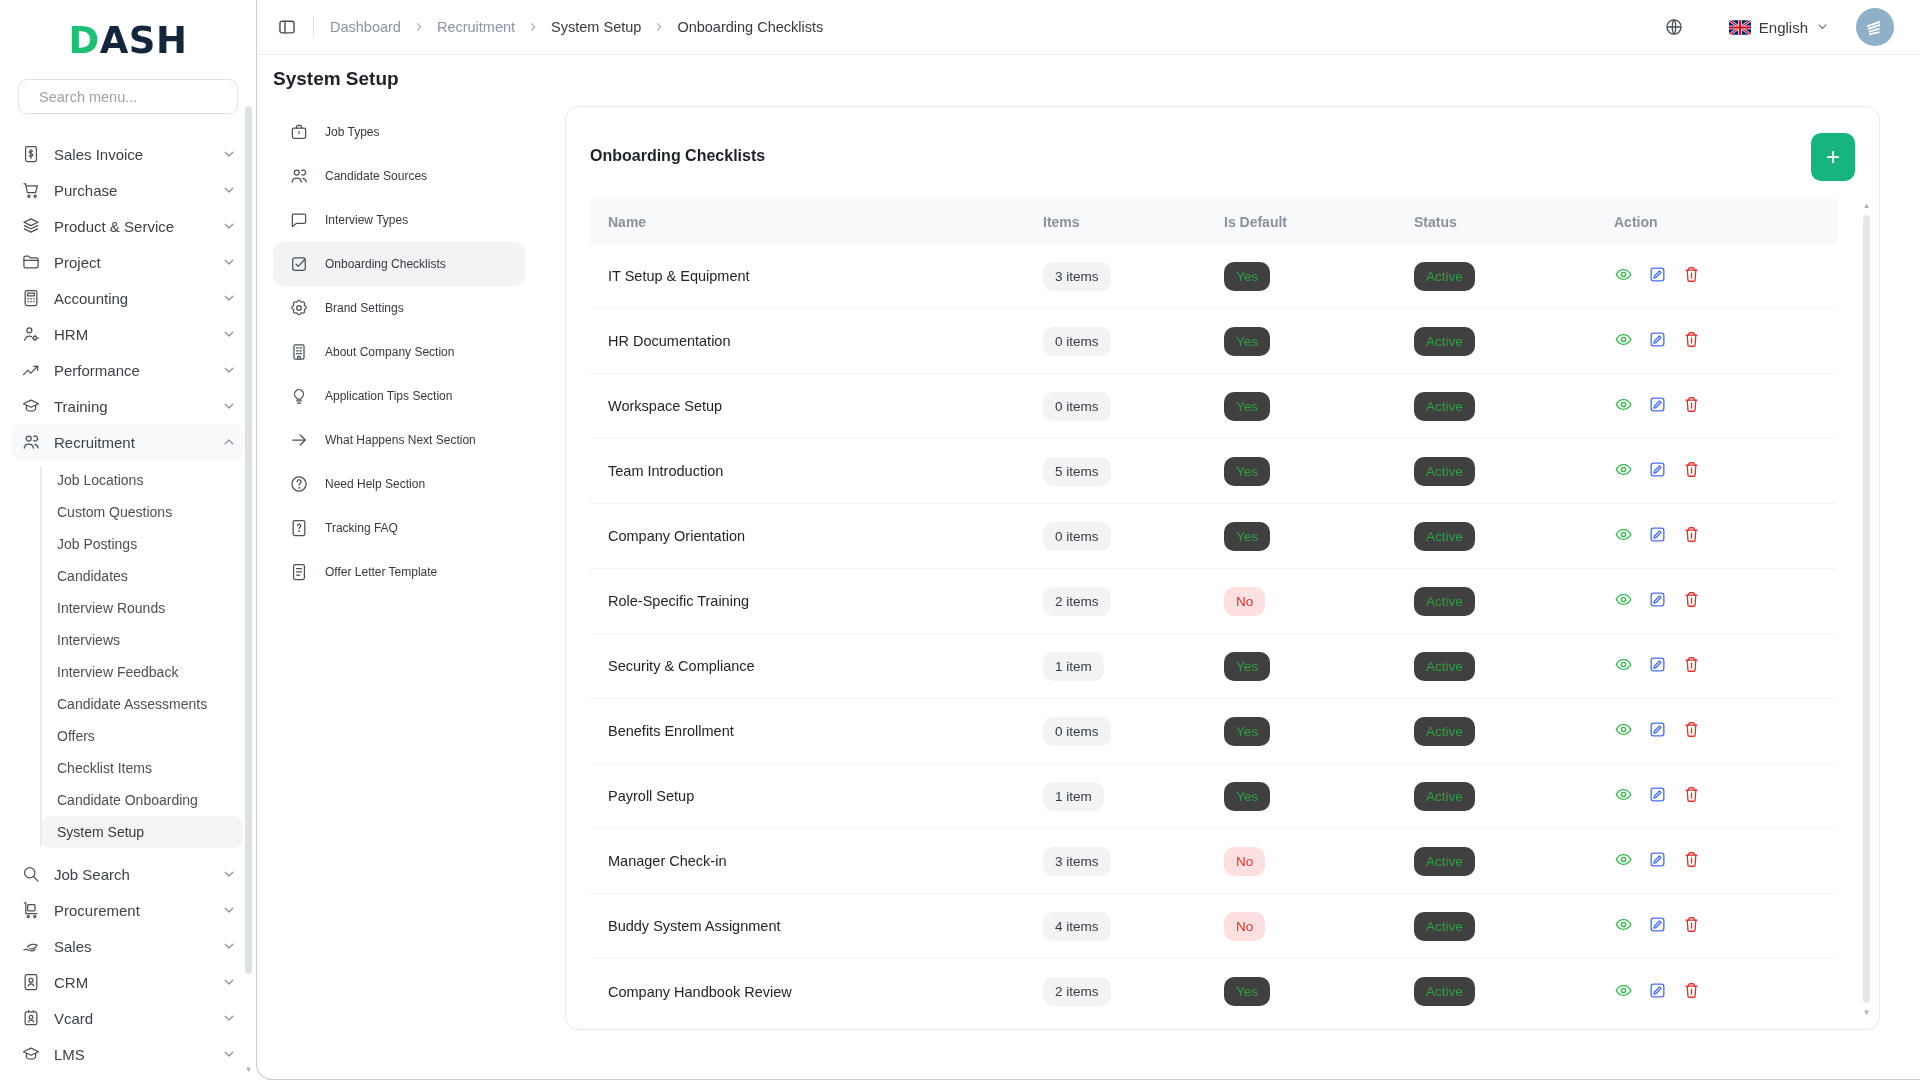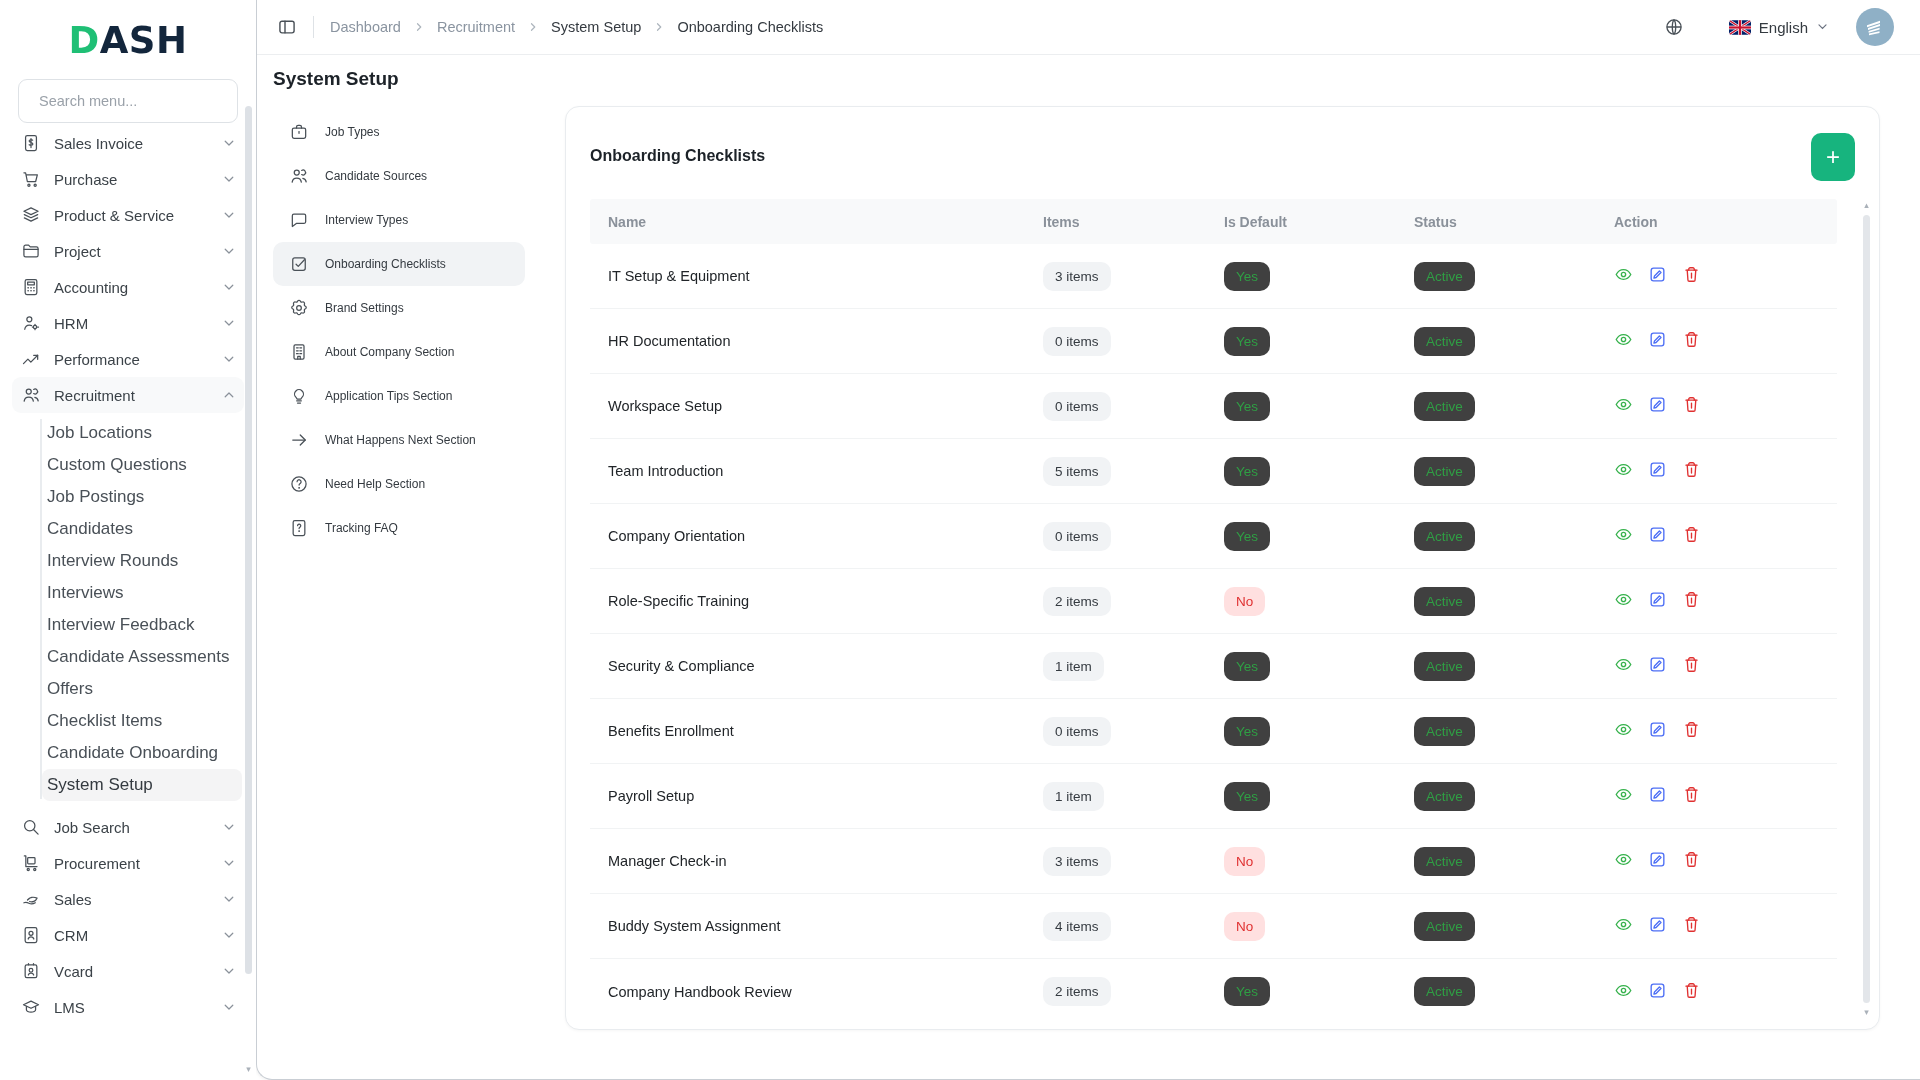--- a/index.html
+++ b/index.html
@@ -5,34 +5,34 @@
   * { box-sizing: border-box; margin: 0; padding: 0; }
   html,body { width:1920px; height:1080px; overflow:hidden; }
   body { font-family:"Liberation Sans", sans-serif; background:#fff; color:#212529; }
   .app { display:flex; width:1920px; height:1080px; }
 
   
   .sidebar { width:256px; flex-shrink:0; position:relative; background:#fff; padding-top:14px; }
   .logo { text-align:center; font-size:37px; font-weight:800; letter-spacing:.5px; line-height:1; margin:8px 0 20px 0; font-family:"DejaVu Sans", sans-serif; }
   .logo .d { color:#1fbf75; }
   .logo .rest { color:#13263c; }
-  .search-box { margin:0 18px 0 18px; height:44px; border:1px solid #dee2e6; border-radius:9px; display:flex; align-items:center; gap:9px; padding:0 11px; background:#fff; }
+  .search-box { margin:0 18px 20px 18px; height:35px; border:1px solid #dee2e6; border-radius:9px; display:flex; align-items:center; gap:9px; padding:0 11px; background:#fff; }
   .search-box svg { width:16px; height:16px; stroke:#868e96; }
   .search-box input { border:none; outline:none; flex:1; font-size:14.5px; color:#495057; font-family:inherit; background:transparent; }
   .search-box input::placeholder { color:#9aa1a9; }
   .nav { padding:2px 12px 0 12px; }
   .nav-item { display:flex; align-items:center; gap:13px; height:36px; padding:0 8px 0 9px; border-radius:9px; font-size:15px; color:#3b4248; cursor:pointer; }
   .nav-item.open { background:#f8f9fa; }
   .nicon { width:20px; height:20px; flex-shrink:0; display:flex; align-items:center; justify-content:center; color:#495057; }
   .nicon svg { width:20px; height:20px; }
   .chev { margin-left:auto; color:#8a919a; display:flex; }
   .chev svg { width:14px; height:14px; }
   .submenu { position:relative; padding:4px 0 8px 0; }
   .submenu:before { content:""; position:absolute; left:28px; top:6px; bottom:10px; width:1.5px; background:#e9ecef; }
-  .sub-item { height:32px; display:flex; align-items:center; margin:0 2px 0 30px; padding-left:5px; font-size:17px; color:#495057; border-radius:8px; cursor:pointer; }
+  .sub-item { height:32px; display:flex; align-items:center; margin:0 2px 0 30px; padding-left:15px; font-size:14px; color:#495057; border-radius:8px; cursor:pointer; }
   .sub-item.active { background:#f4f4f5; color:#343a40; }
   .sb-scrollbar { position:absolute; right:3px; top:92px; bottom:6px; width:9px; }
   .sb-thumb { position:absolute; top:14px; left:1px; width:7px; height:868px; background:#dde1e6; border-radius:4px; }
   .sb-arrow { position:absolute; left:0; width:9px; text-align:center; font-size:9px; color:#aab1b9; line-height:9px; }
   .sb-arrow.down { bottom:0; }
 
   
   .main { flex:1; border-left:1px solid #c9ced4; border-bottom:1px solid #c9ced4; border-bottom-left-radius:16px; display:flex; flex-direction:column; background:#fff; box-shadow:-1px 1px 3px rgba(0,0,0,.05); }
   .topbar { height:55px; display:flex; align-items:center; padding:0 26px 0 20px; border-bottom:1px solid #eceef0; }
   .icon-btn { display:flex; align-items:center; justify-content:center; color:#495057; cursor:pointer; background:none; border:none; }
@@ -192,20 +192,34 @@
               <path d="M15.2 7.5H20v4.8"></path>
             </svg>
           </span>
           <span>Performance</span>
           <span class="chev">
             <svg viewBox="0 0 24 24" fill="none" stroke="currentColor" stroke-width="2.1" stroke-linecap="round" stroke-linejoin="round">
               <path d="M5.5 9l6.5 6.5L18.5 9"></path>
             </svg>
           </span>
         </div>
+        <div class="nav-item">
+          <span class="nicon">
+            <svg viewBox="0 0 24 24" fill="none" stroke="currentColor" stroke-width="1.5" stroke-linecap="round" stroke-linejoin="round">
+              <path d="M3 9.3L12 5l9 4.3-9 4.2z"></path>
+              <path d="M6.5 11.3v3.9c0 1.5 2.5 2.9 5.5 2.9s5.5-1.4 5.5-2.9v-3.9"></path>
+            </svg>
+          </span>
+          <span>Training</span>
+          <span class="chev">
+            <svg viewBox="0 0 24 24" fill="none" stroke="currentColor" stroke-width="2.1" stroke-linecap="round" stroke-linejoin="round">
+              <path d="M5.5 9l6.5 6.5L18.5 9"></path>
+            </svg>
+          </span>
+        </div>
         <div class="nav-item open">
           <span class="nicon">
             <svg viewBox="0 0 24 24" fill="none" stroke="currentColor" stroke-width="1.5" stroke-linecap="round" stroke-linejoin="round">
               <circle cx="9.3" cy="7.8" r="3"></circle>
               <path d="M3.8 19.3c.5-3.1 2.6-4.7 5.5-4.7s5 1.6 5.5 4.7"></path>
               <path d="M15.2 5.3a3 3 0 110 5"></path>
               <path d="M16.6 14.8c2.2.5 3.6 1.9 4 4.2"></path>
             </svg>
           </span>
           <span>Recruitment</span>
@@ -480,20 +494,29 @@
           <div class="setup-item">
             <span class="nicon">
               <svg viewBox="0 0 24 24" fill="none" stroke="currentColor" stroke-width="1.5" stroke-linecap="round" stroke-linejoin="round">
                 <rect x="5" y="3" width="14" height="18" rx="2"></rect>
                 <path d="M10.3 9.2a1.9 1.9 0 113.1 1.6c-.7.5-1.3.9-1.3 1.8"></path>
                 <path d="M12.1 15.7h.1" stroke-width="2.2"></path>
               </svg>
             </span>
             <span>Tracking FAQ</span>
           </div>
+          <div class="setup-item">
+            <span class="nicon">
+              <svg viewBox="0 0 24 24" fill="none" stroke="currentColor" stroke-width="1.5" stroke-linecap="round" stroke-linejoin="round">
+                <rect x="5.5" y="3" width="13" height="18" rx="2"></rect>
+                <path d="M9 8h6M9 11.8h6M9 15.6h3.8"></path>
+              </svg>
+            </span>
+            <span>Offer Letter Template</span>
+          </div>
         </div>
 
       <section class="card">
         <div class="card-header">
           <h2 class="card-title">Onboarding Checklists</h2>
           <button class="add-btn">+</button>
         </div>
         <div class="tbl">
           <div class="thead" id="thead">
               <div>Name</div>

